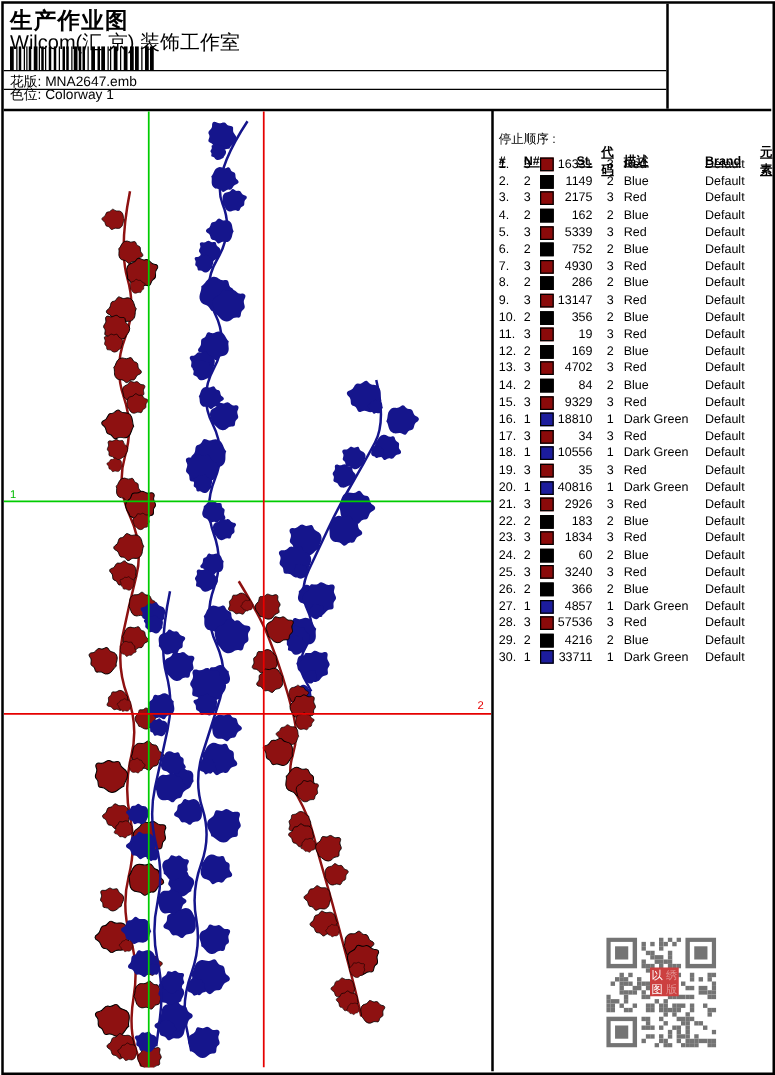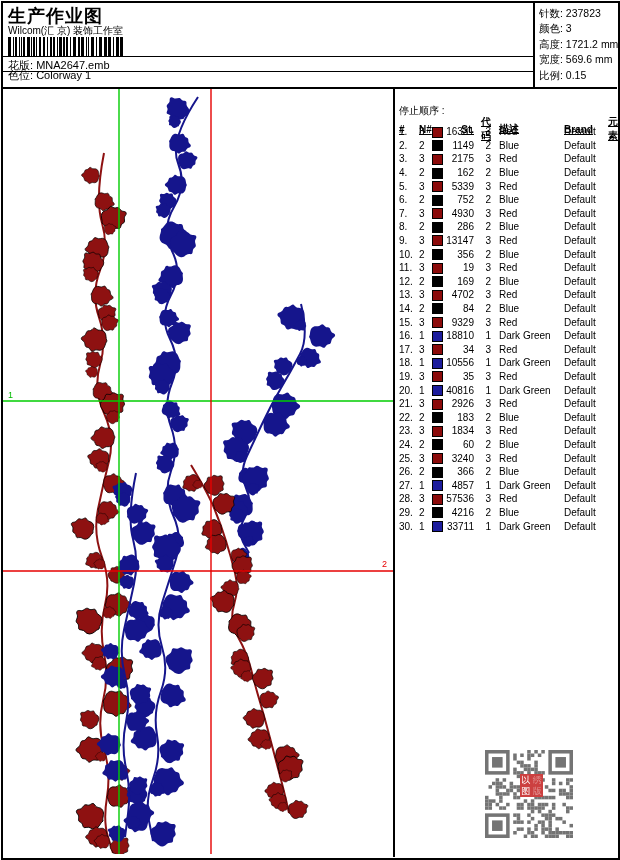--- a/index.html
+++ b/index.html
@@ -1,21 +1,21 @@
 <!DOCTYPE html>
 <html><head>
 <meta charset="utf-8">
 <style>
   html,body{margin:0;padding:0;background:#fff;}
   .page{position:relative;width:620px;height:860px;background:#fff;
         font-family:"Liberation Sans","DejaVu Sans",sans-serif;color:#000;overflow:hidden;text-decoration:underline;}
   .outer{position:absolute;left:1px;top:1px;width:615px;height:855px;border:2px solid #000;}
   
   .hdr-title{position:absolute;left:8px;top:4px;font-size:18px;font-weight:bold;letter-spacing:1px;}
-  .hdr-studio{position:absolute;left:8px;top:24px;font-size:10px;}
+  .hdr-studio{position:absolute;left:8px;top:24px;font-size:16px;}
   .barcode{position:absolute;left:8px;top:37px;width:117px;height:19px;}
   .hline-a{position:absolute;left:3px;top:56px;width:530px;border-top:1px solid #000;}
   .hline-b{position:absolute;left:3px;top:71px;width:530px;border-top:1px solid #000;}
   .prow{position:absolute;left:8px;font-size:11px;}
   .prow b{font-weight:normal;}
   .hdiv{position:absolute;left:3px;top:87px;width:614px;border-top:2px solid #000;}
   .hvsep{position:absolute;left:533px;top:3px;height:84px;border-left:2px solid #000;}
   .stats{position:absolute;left:539px;top:6px;font-size:10.5px;line-height:15.4px;white-space:nowrap;}
   
   .design{position:absolute;left:3px;top:89px;width:390px;height:765px;}
@@ -90,27 +90,20 @@
   <div class="prow" style="top:58px">
     <b>花版:</b>
     <span>MNA2647.emb</span>
   </div>
   <div class="prow" style="top:68px">
     <b>色位:</b>
     <span>Colorway 1</span>
   </div>
 
   <div class="hvsep"></div>
-  <div class="stats">
-    <div><span>针数:</span> <span>237823</span></div>
-    <div><span>颜色:</span> <span>3</span></div>
-    <div><span>高度:</span> <span>1721.2 mm</span></div>
-    <div><span>宽度:</span> <span>569.6 mm</span></div>
-    <div><span>比例:</span> <span>0.15</span></div>
-  </div>
 
   <div class="hdiv"></div>
 
   <div class="design" id="design"><svg width="390" height="765" viewBox="0 0 390 765">
         <path d="M101 64 Q92 110 99 134 Q106 158 97 181.5 Q88 205 96 228.5 Q104 252 97 276 Q90 300 101 324 Q112 348 106 372 Q100 396 95 420 Q90 444 99 468 Q108 492 102 516 Q96 540 101 564 Q106 588 100 612 Q94 636 101 660 Q108 684 104 708 Q100 732 105 748 L110 764" fill="none" stroke="#8e1111" stroke-width="2"></path>
         <g fill="#8e1111" stroke="#000000" stroke-width="0.6">
           <path d="M0 0 C-2 -1.5 -5 -0.5 -7 -3 C-9 -5.5 -6.5 -7 -8.5 -9.5 C-10.5 -12 -6.5 -12 -6.5 -14.5 C-6.5 -17.5 -3 -16 -1.8 -18.5 C-0.8 -20.5 0.8 -20.5 1.8 -18.5 C3 -16 6.5 -17.5 6.5 -14.5 C6.5 -12 10.5 -12 8.5 -9.5 C6.5 -7 9 -5.5 7 -3 C5 -0.5 2 -1.5 0 0 Z" transform="translate(96.5 87.0) rotate(273) scale(0.90)"></path>
           <path d="M0 0 C-2 -1.5 -5 -0.5 -7 -3 C-9 -5.5 -6.5 -7 -8.5 -9.5 C-10.5 -12 -6.5 -12 -6.5 -14.5 C-6.5 -17.5 -3 -16 -1.8 -18.5 C-0.8 -20.5 0.8 -20.5 1.8 -18.5 C3 -16 6.5 -17.5 6.5 -14.5 C6.5 -12 10.5 -12 8.5 -9.5 C6.5 -7 9 -5.5 7 -3 C5 -0.5 2 -1.5 0 0 Z" transform="translate(92.0 110.0) rotate(106) scale(1.00)"></path>
           <path d="M0 0 C-2 -1.5 -5 -0.5 -7 -3 C-9 -5.5 -6.5 -7 -8.5 -9.5 C-10.5 -12 -6.5 -12 -6.5 -14.5 C-6.5 -17.5 -3 -16 -1.8 -18.5 C-0.8 -20.5 0.8 -20.5 1.8 -18.5 C3 -16 6.5 -17.5 6.5 -14.5 C6.5 -12 10.5 -12 8.5 -9.5 C6.5 -7 9 -5.5 7 -3 C5 -0.5 2 -1.5 0 0 Z" transform="translate(99.0 134.0) rotate(67) scale(1.31)"></path>
           <path d="M0 0 C-2 -1.5 -5 -0.5 -7 -3 C-9 -5.5 -6.5 -7 -8.5 -9.5 C-10.5 -12 -6.5 -12 -6.5 -14.5 C-6.5 -17.5 -3 -16 -1.8 -18.5 C-0.8 -20.5 0.8 -20.5 1.8 -18.5 C3 -16 6.5 -17.5 6.5 -14.5 C6.5 -12 10.5 -12 8.5 -9.5 C6.5 -7 9 -5.5 7 -3 C5 -0.5 2 -1.5 0 0 Z" transform="translate(106.0 158.0) rotate(264) scale(1.20)"></path>

